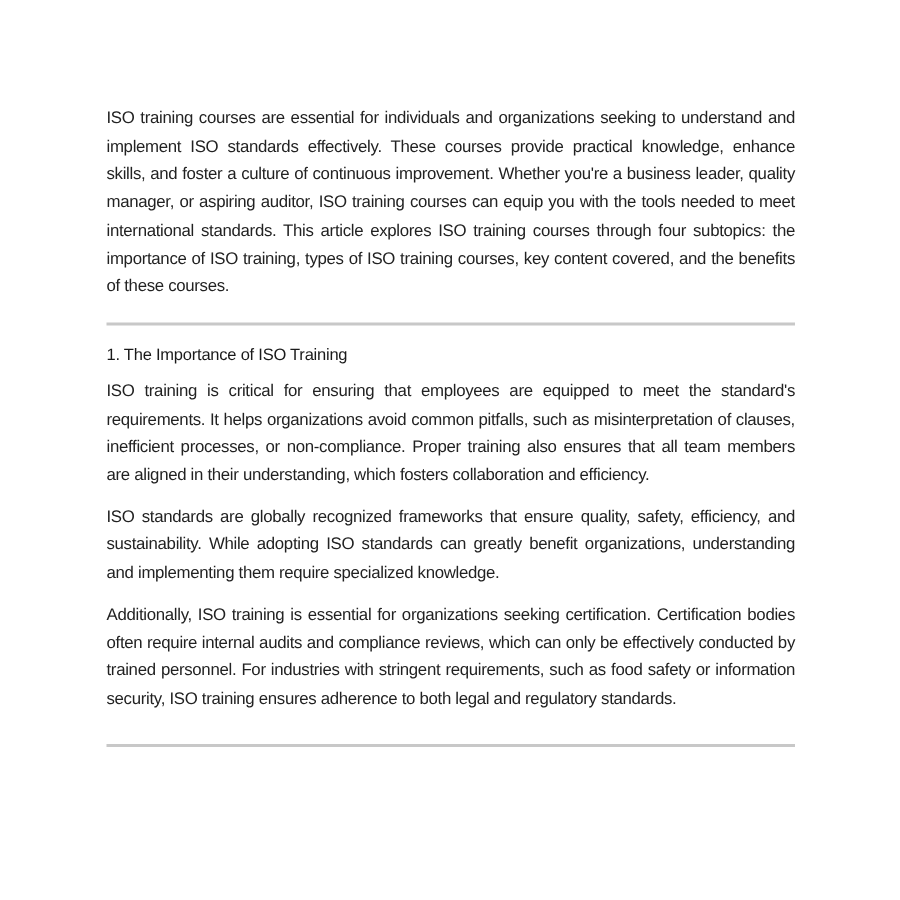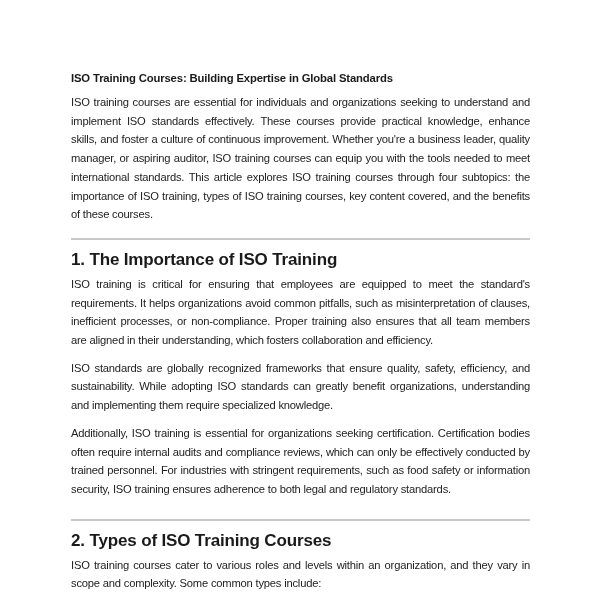--- a/index.html
+++ b/index.html
@@ -16,22 +16,22 @@
       width: 459px;
     }
     .title {
       font-weight: bold;
       font-size: 11.3px;
       line-height: 16px;
       margin: 0 0 7px 0;
       letter-spacing: -0.15px;
     }
     .heading {
-      font-weight: bold;
-      font-size: 17px;
+      font-weight: normal;
+      font-size: 11px;
       line-height: 16px;
       margin: 0 0 7px 0;
       letter-spacing: -0.15px;
     }
     p.body {
       font-size: 11.2px;
       line-height: 18.7px;
       margin: 0 0 9px 0;
       text-align: justify;
       letter-spacing: -0.2px;
@@ -41,32 +41,26 @@
       height: 0;
       border-top: 2px solid #c8c8c8;
       margin: 20px 0 12px 0;
     }
     #sec1-divider { margin-top: 14px; }
   </style>
 </head>
 <body>
 
 <div class="page">
-  <div class="title">ISO Training Courses: Building Expertise in Global Standards</div>
   <p class="body">ISO training courses are essential for individuals and organizations seeking to understand and implement ISO standards effectively. These courses provide practical knowledge, enhance skills, and foster a culture of continuous improvement. Whether you're a business leader, quality manager, or aspiring auditor, ISO training courses can equip you with the tools needed to meet international standards. This article explores ISO training courses through four subtopics: the importance of ISO training, types of ISO training courses, key content covered, and the benefits of these courses.</p>
 
   <div class="divider" id="sec1-divider"></div>
 
   <section>
     <div class="heading">1. The Importance of ISO Training</div>
     <p class="body">ISO training is critical for ensuring that employees are equipped to meet the standard's requirements. It helps organizations avoid common pitfalls, such as misinterpretation of clauses, inefficient processes, or non-compliance. Proper training also ensures that all team members are aligned in their understanding, which fosters collaboration and efficiency.</p>
     <p class="body">ISO standards are globally recognized frameworks that ensure quality, safety, efficiency, and sustainability. While adopting ISO standards can greatly benefit organizations, understanding and implementing them require specialized knowledge.</p>
     <p class="body">Additionally, ISO training is essential for organizations seeking certification. Certification bodies often require internal audits and compliance reviews, which can only be effectively conducted by trained personnel. For industries with stringent requirements, such as food safety or information security, ISO training ensures adherence to both legal and regulatory standards.</p>
   </section>
 
   <div class="divider"></div>
 
-  <section>
-    <div class="heading">2. Types of ISO Training Courses</div>
-    <p class="body">ISO training courses cater to various roles and levels within an organization, and they vary in scope and complexity. Some common types include:</p>
-
-  </section>
 </div>
 
 </body></html>

